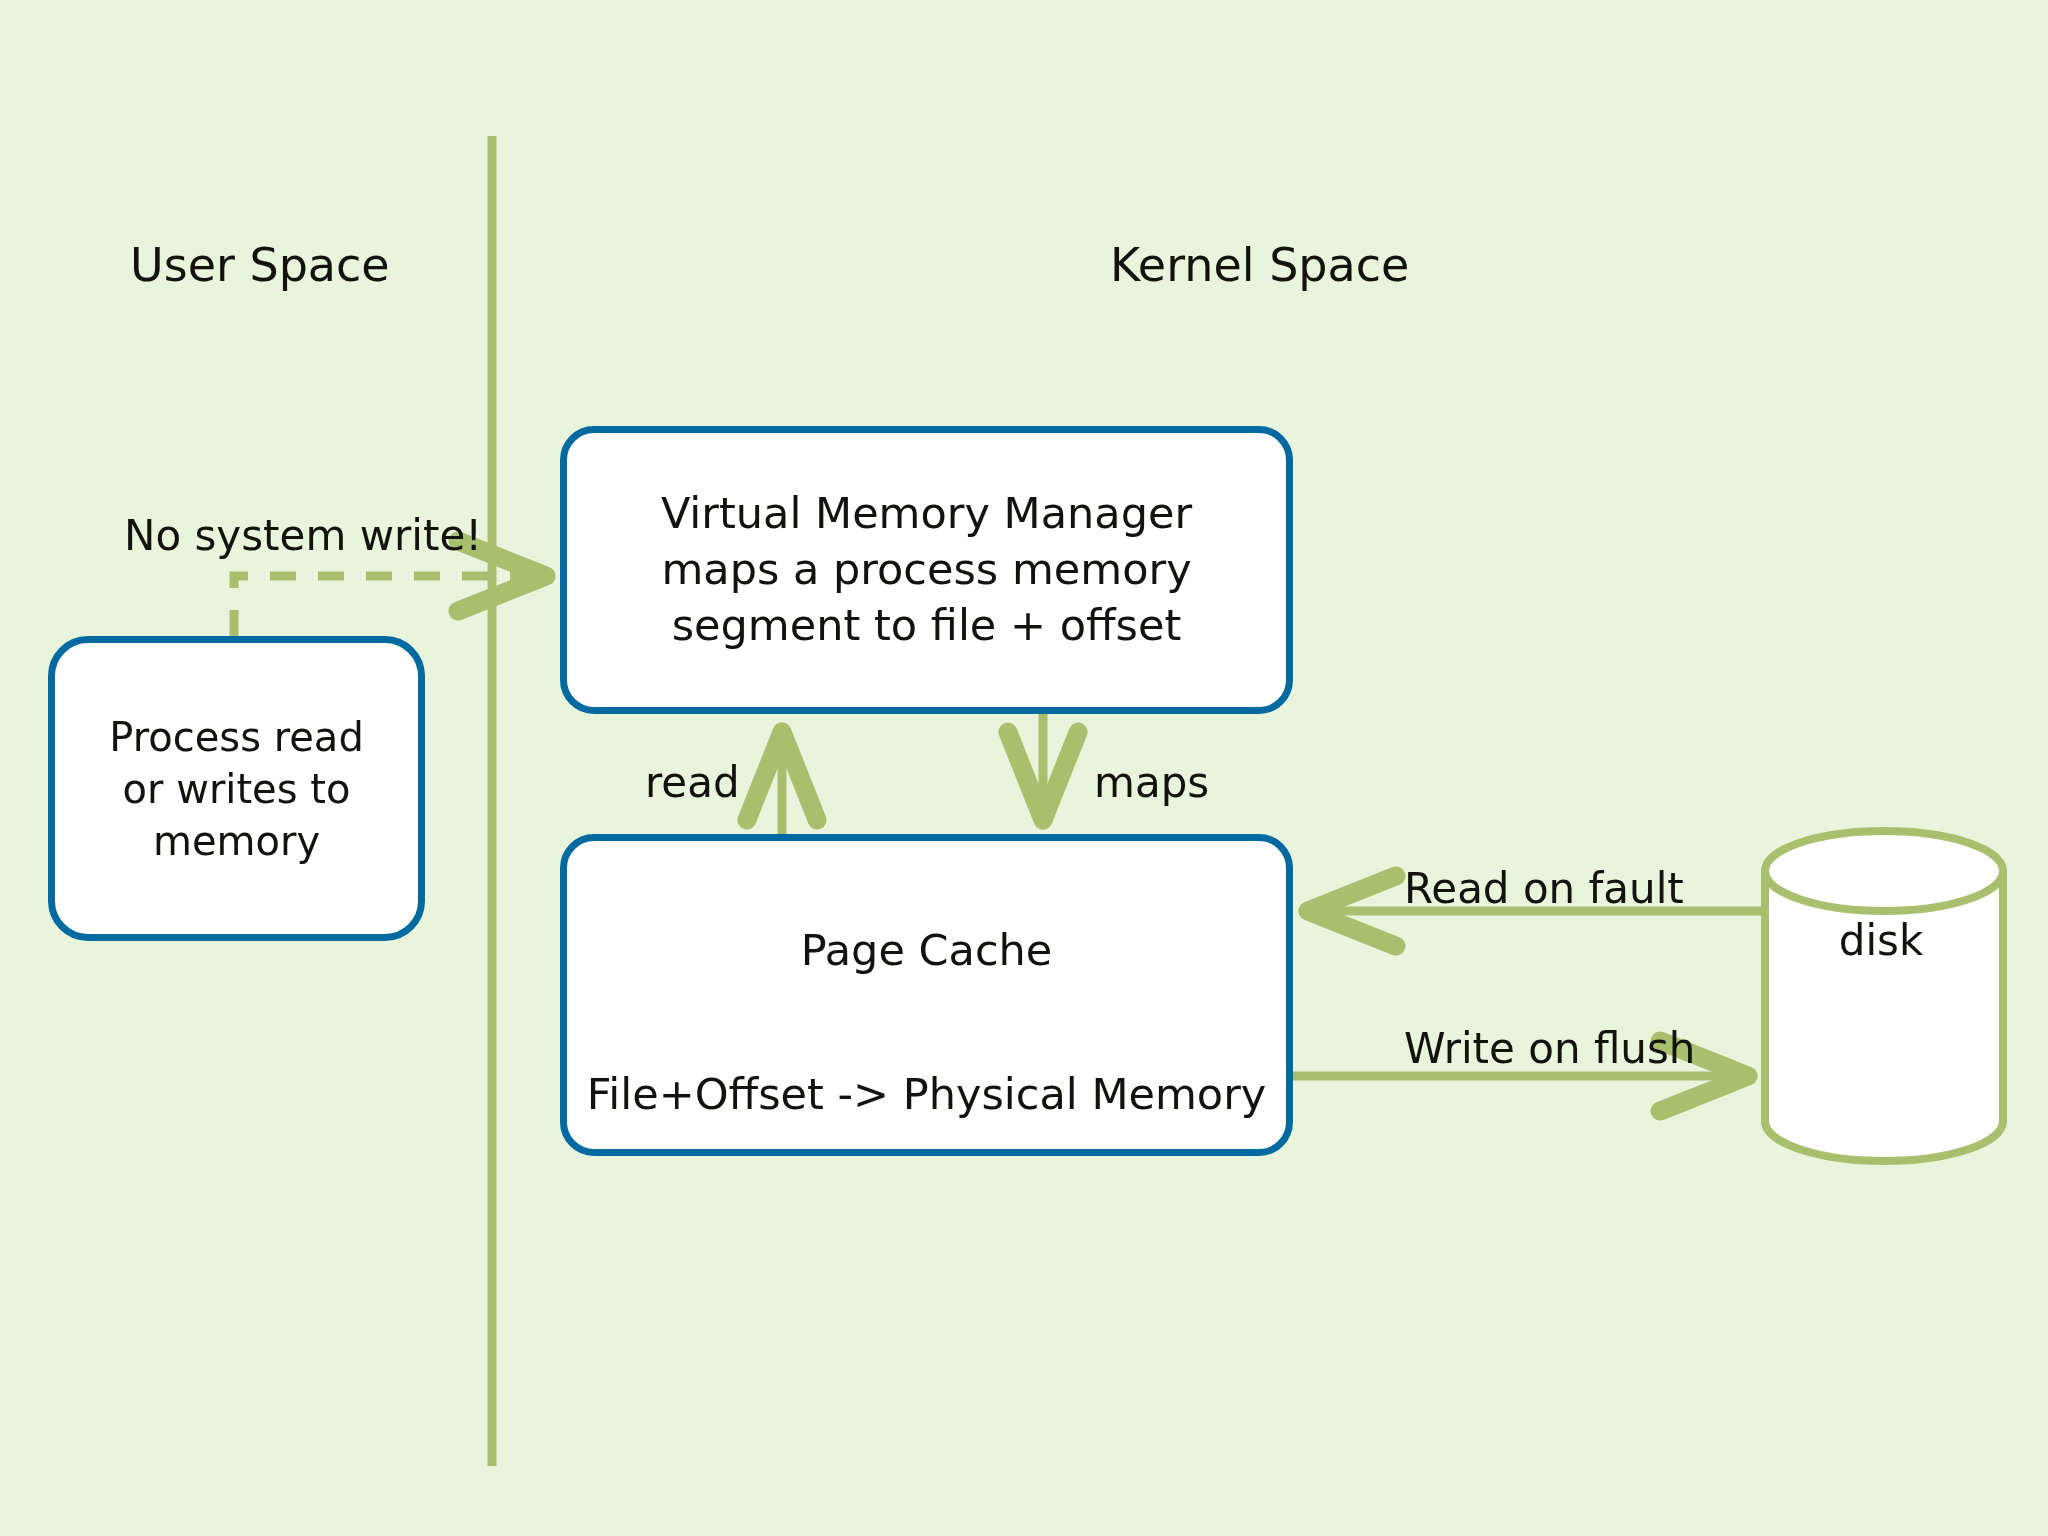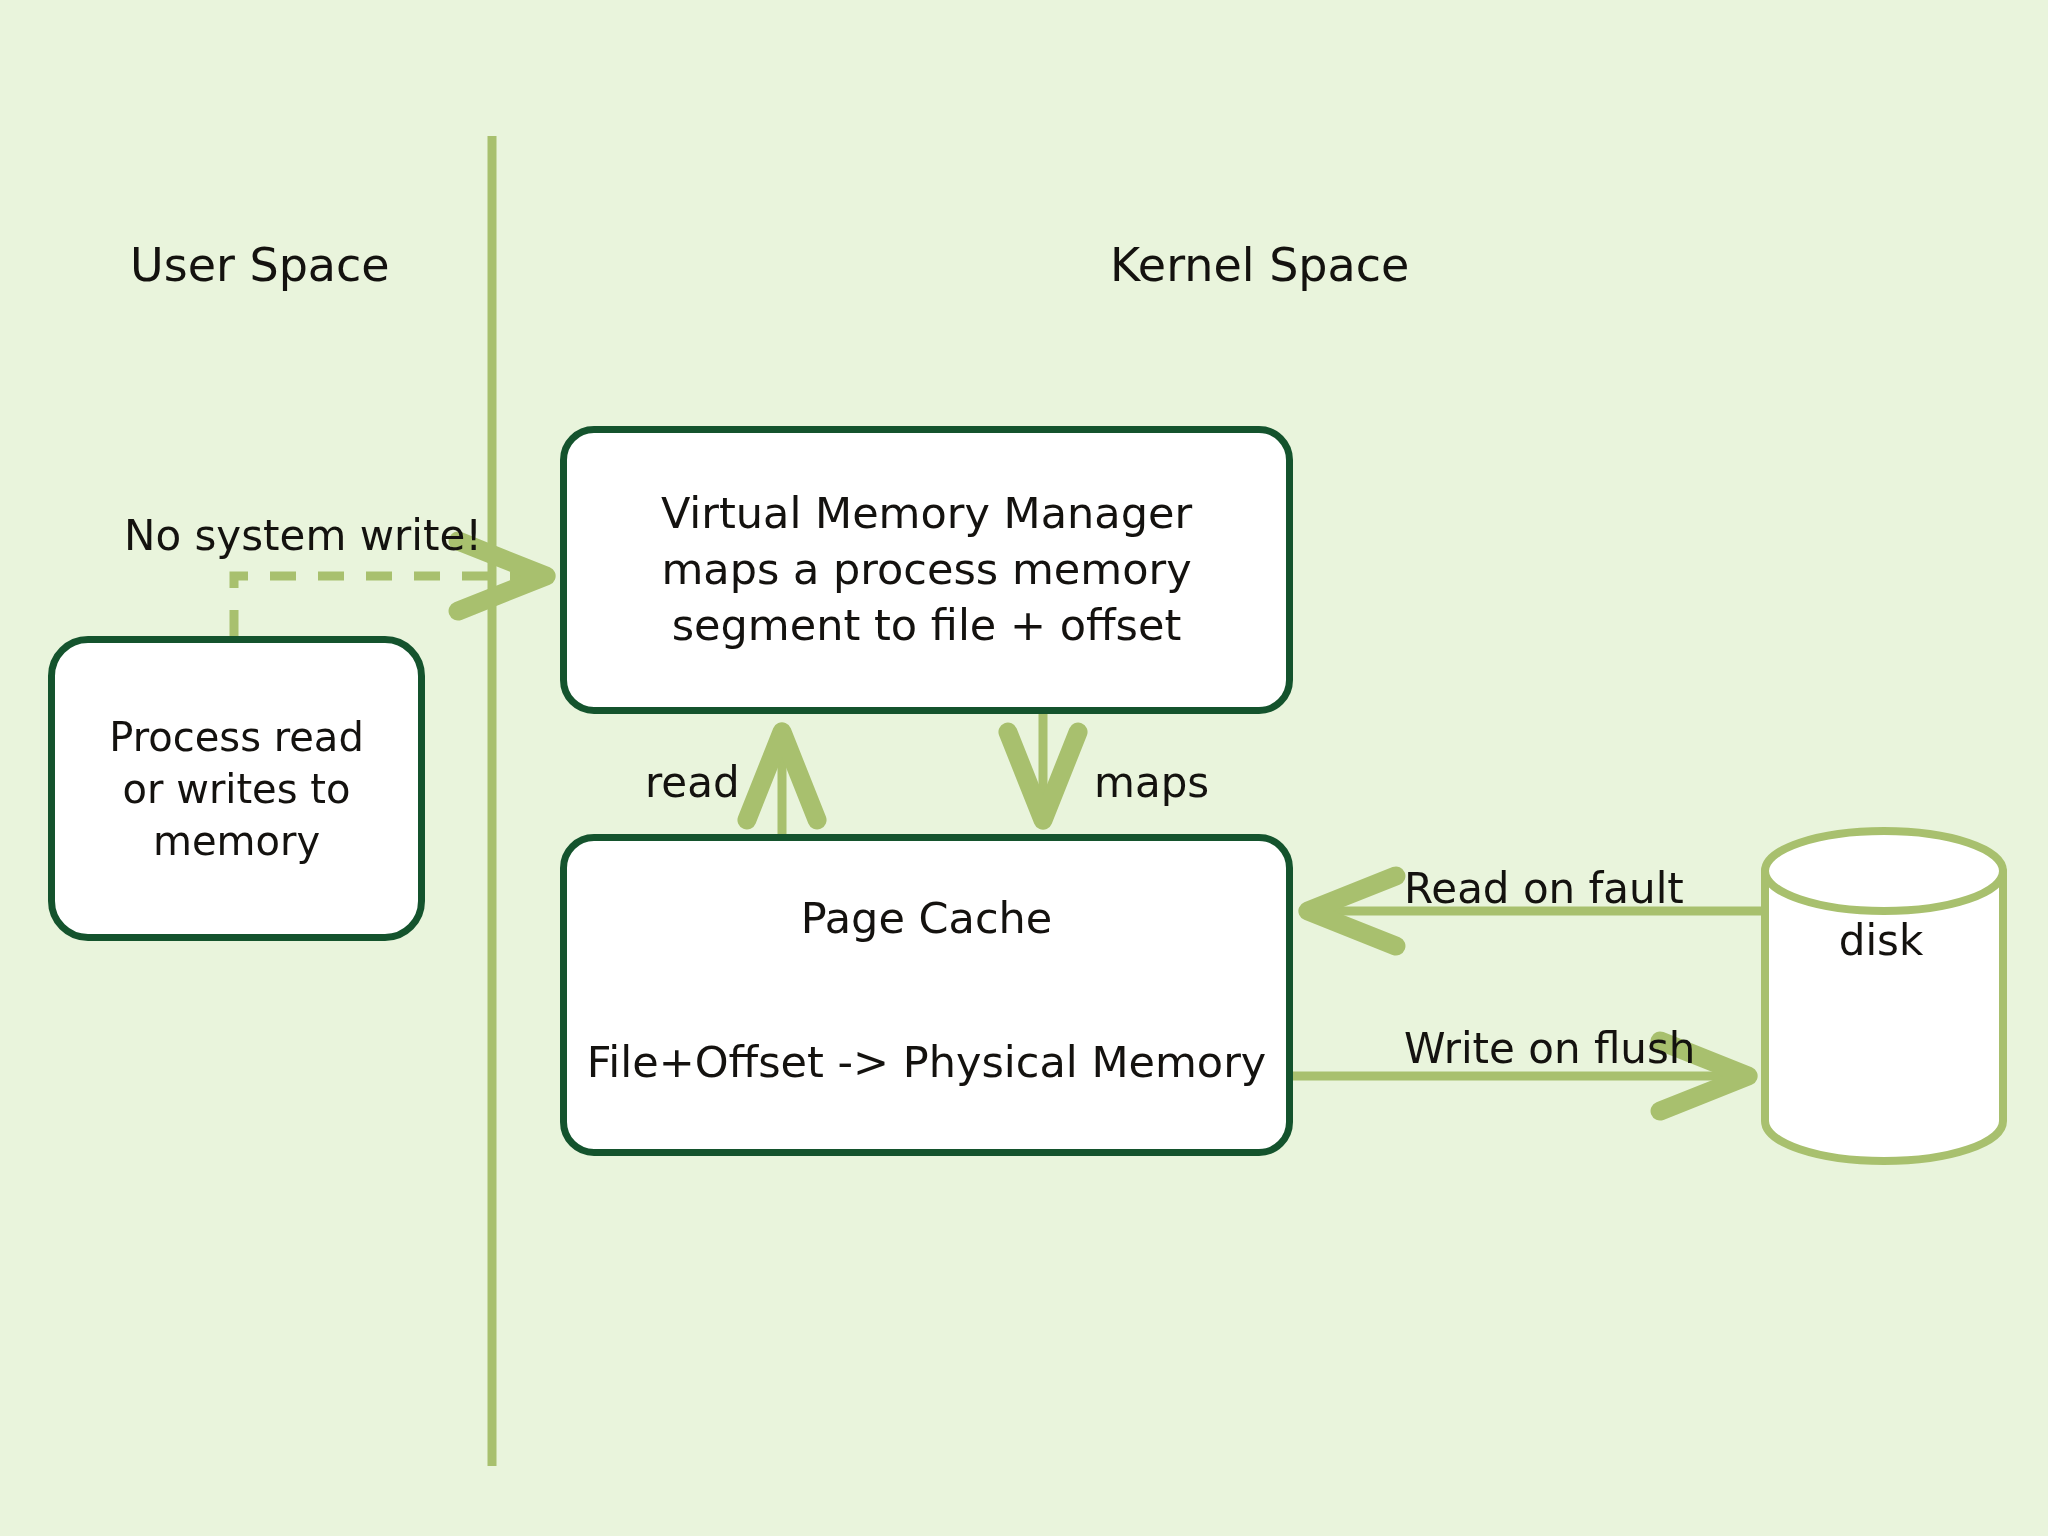--- a/index.html
+++ b/index.html
@@ -24,21 +24,21 @@
     position: absolute;
     left: 0; top: 0;
     width: 2048px;
     height: 1536px;
     pointer-events: none;
   }
   .node {
     position: absolute;
     box-sizing: border-box;
     background: #ffffff;
-    border: 7px solid #14532d;
+    border: 7px solid #0369a1;
     border-radius: 34px;
     display: flex;
     flex-direction: column;
     align-items: center;
     justify-content: center;
     color: #14120f;
     text-align: center;
     line-height: 1.30;
   }
   .node .ln { display: block; white-space: nowrap; }
@@ -50,21 +50,21 @@
     border-radius: 40px;
   }
   #vmm-node {
     left: 560px; top: 410px; width: 733px; height: 288px;
     font-size: 43px;
   }
   #pagecache-node {
     left: 560px; top: 818px; width: 733px; height: 322px;
     font-size: 43px;
     justify-content: flex-start;
-    padding-top: 50px;
+    padding-top: 82px;
   }
   #pagecache-node .subline { margin-top: 88px; }
 
   
   .flabel {
     position: absolute;
     color: #14120f;
     white-space: nowrap;
   }
   #user-space-label   { left: 130px;  top: 222px;  font-size: 46px; }

